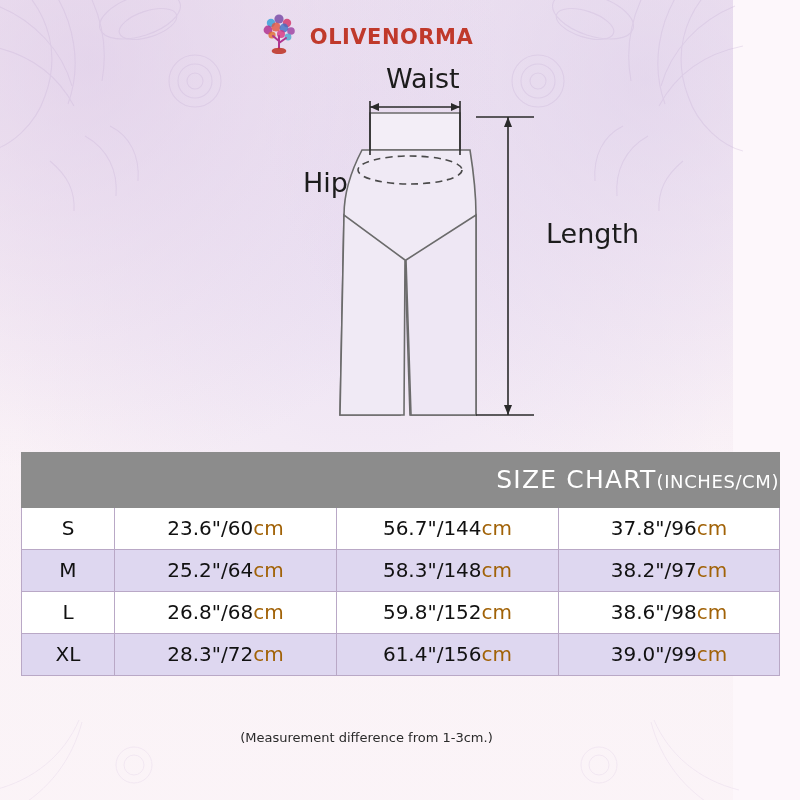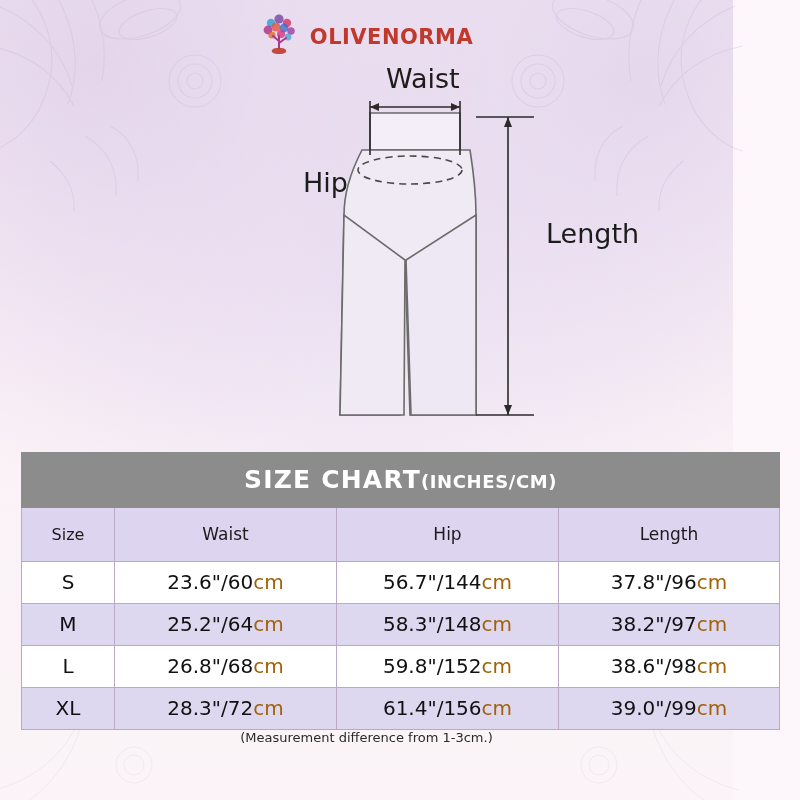--- a/index.html
+++ b/index.html
@@ -78,23 +78,24 @@
     width: 758px;
     border-collapse: collapse;
     table-layout: fixed;
   }
   .chart th, .chart td {
     border: 1px solid #b9a8c6;
   }
   .title-row th {
     background: #8c8c8c;
     color: #ffffff;
-    font-weight: bold;
+    font-weight: normal;
     padding: 12px 0 13px;
     border: 1px solid #8c8c8c;
+    text-align: right;
   }
   .title-main {
     font-size: 25px;
     letter-spacing: 1.2px;
   }
   .title-sub {
     font-size: 18px;
     letter-spacing: 0.6px;
   }
   .head-row td {
@@ -251,26 +252,20 @@
         <col class="c2">
         <col class="c3">
         <col class="c4">
     </colgroup>
     <tbody>
       <tr class="title-row">
         <th colspan="4">
           <span class="title-main">SIZE CHART</span><span class="title-sub">(INCHES/CM)</span>
         </th>
       </tr>
-      <tr class="head-row">
-        <td class="size-col">Size</td>
-        <td>Waist</td>
-        <td>Hip</td>
-        <td>Length</td>
-      </tr>
 
       <tr>
         <td class="cell sz">S</td>
         <td class="cell"><span>23.6"/60</span><span class="unit">cm</span></td>
         <td class="cell"><span>56.7"/144</span><span class="unit">cm</span></td>
         <td class="cell"><span>37.8"/96</span><span class="unit">cm</span></td>
       </tr>
 
       <tr class="alt">
         <td class="cell sz">M</td>

